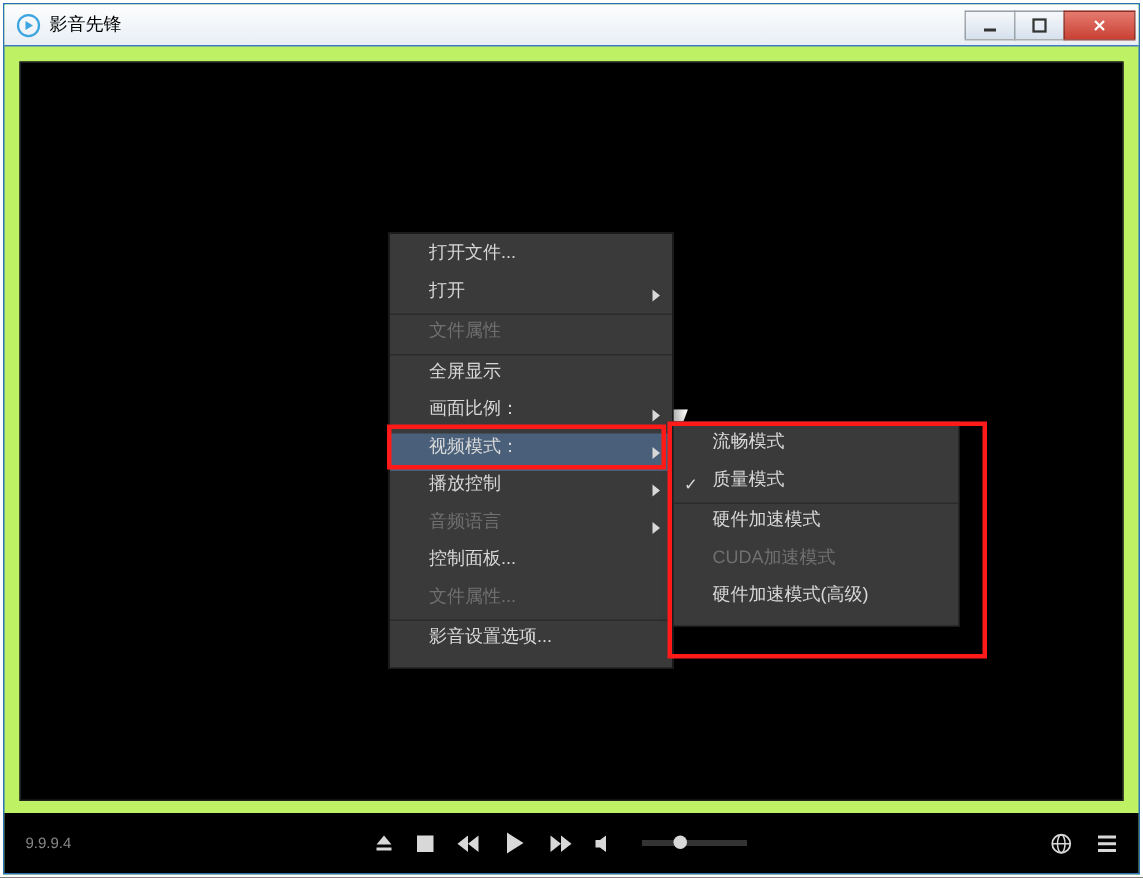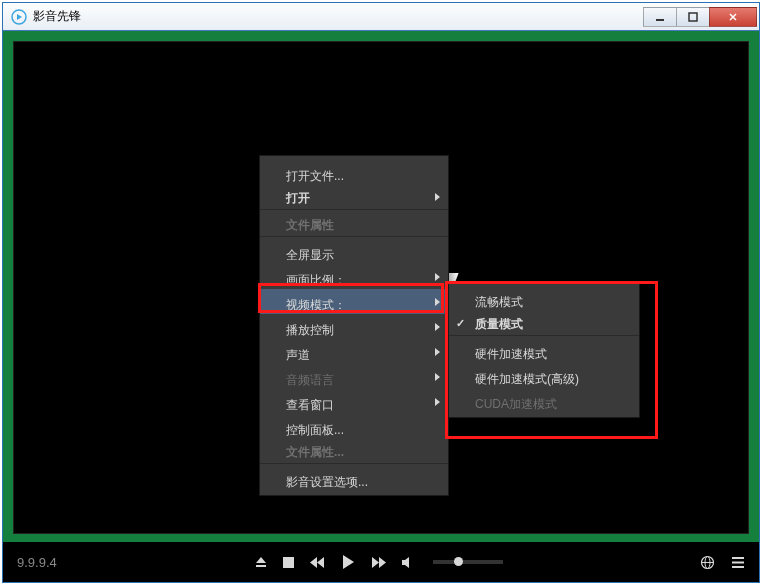--- a/index.html
+++ b/index.html
@@ -1,47 +1,47 @@
 <!DOCTYPE html>
 <html><head>
 <meta charset="utf-8">
 <style>
 * { margin: 0; padding: 0; box-sizing: border-box; font-family: "Microsoft YaHei", "SimSun", sans-serif; }
 body { background: #fff; width: 762px; height: 585px; overflow: hidden; }
 
 
-.window { width: 758px; height: 581px; border: 1px solid #2a72b5; background: #15803d; position: relative; margin: 2px; }
+.window { width: 758px; height: 581px; border: 1px solid #2a72b5; background: #bef264; position: relative; margin: 2px; }
 .titlebar { height: 28px; background: linear-gradient(#fdfefe, #e8eef5); display: flex; align-items: center; padding: 0 2px; border-bottom: 1px solid #4178be; }
 .titlebar-icon { width: 18px; height: 18px; margin: 0 5px; display: flex; align-items: center; justify-content: center; }
 .titlebar-title { font-size: 12px; color: #000; flex: 1; }
 .win-controls { display: flex; }
 .win-btn { width: 34px; height: 20px; border: 1px solid rgba(0,0,0,0.3); background: linear-gradient(#f6f8fb, #d6e1ed); display:flex; align-items:center; justify-content:center; font-size:11px; color:#333; margin-left:-1px; }
 .win-btn.close { background: linear-gradient(#e67a6f, #c84134); color:#fff; width: 48px; border-top-right-radius: 0; }
 .win-btn svg { width: 10px; height: 10px; display: block; }
 
 
 .video-area { position: absolute; left: 10px; right: 10px; top: 38px; bottom: 48px; background:#000; border:1px solid #222; display:flex; align-items:center; justify-content:center; }
 .logo-text { color:#fff; font-size:80px; font-weight:bold; font-family: Arial, sans-serif; letter-spacing:-2px; }
 .watermark { position:absolute; left:50%; top:50%; transform:translate(-50%,-10px); color:#a0a0a0; font-size:28px; font-family: Georgia, serif; font-style:italic; pointer-events:none; opacity:0.8; }
 
 
 .controlbar { position:absolute; left:0; right:0; bottom:0; height:40px; background:#000; display:flex; align-items:center; padding:0 14px; color:#888; }
-.version { font-size:13px; color:#888; flex:0 0 auto; }
+.version { font-size:10px; color:#888; flex:0 0 auto; }
 .cb-center { flex:1; display:flex; align-items:center; justify-content:center; gap:14px; }
 .cb-btn { color:#d8d8d8; display:flex; align-items:center; justify-content:center; cursor:pointer; }
 .cb-btn svg { fill:#d8d8d8; display:block; }
 .vol-slider { width:70px; height:4px; background:#333; position:relative; margin-left:4px; }
 .vol-slider .thumb { position:absolute; left:30%; top:-3px; width:9px; height:9px; background:#d8d8d8; border-radius:50%; }
 .cb-right { display:flex; align-items:center; gap:16px; }
 
 
 .menu { position:absolute; background:#3a3a3a; border:1px solid #1a1a1a; min-width:180px; padding:4px 0; z-index:10; box-shadow: 3px 3px 8px rgba(0,0,0,0.4); }
-.menu-item { height:25px; display:flex; align-items:flex-end; padding:0 24px 0 26px; font-size:12px; color:#d8d8d8; position:relative; }
+.menu-item { height:25px; display:flex; align-items:flex-start; padding:0 24px 0 26px; font-size:12px; color:#d8d8d8; position:relative; }
 .menu-item.disabled { color:#707070; }
-.menu-item.sep-after { border-bottom:1px solid #2a2a2a; padding-bottom:2px; margin-bottom:2px;font-weight:bold; }
+.menu-item.sep-after { border-bottom:1px solid #2a2a2a; padding-bottom:2px; margin-bottom:2px; }
 .menu-item .arrow { position:absolute; right:8px; top:50%; transform:translateY(-50%); width:0; height:0; border-left:5px solid #d8d8d8; border-top:4px solid transparent; border-bottom:4px solid transparent; }
 .menu-item.hover { background:#4a607a; }
 .menu-item .check { position:absolute; left:7px; top:50%; transform:translateY(-50%); color:#d8d8d8; font-size:11px; }
 
 .menu.main { left:256px; top:152px; width:190px; }
 .menu.sub  { left:445px; top:278px; width:192px; }
 
 .highlight-box1 { position:absolute; left:255px; top:280px; width:186px; height:30px; border:3px solid #ff1a1a; pointer-events:none; z-index:20; }
 .highlight-box2 { position:absolute; left:442px; top:278px; width:213px; height:158px; border:3px solid #ff1a1a; pointer-events:none; z-index:20; }
 
@@ -104,30 +104,22 @@
         <span class="arrow"></span>
       </div>
       <div class="menu-item hover">
         <span>视频模式：</span>
         <span class="arrow"></span>
       </div>
       <div class="menu-item">
         <span>播放控制</span>
         <span class="arrow"></span>
       </div>
-      <div class="menu-item">
-        <span>声道</span>
-        <span class="arrow"></span>
-      </div>
       <div class="menu-item disabled">
         <span>音频语言</span>
-        <span class="arrow"></span>
-      </div>
-      <div class="menu-item">
-        <span>查看窗口</span>
         <span class="arrow"></span>
       </div>
       <div class="menu-item">
         <span>控制面板...</span>
       </div>
       <div class="menu-item disabled sep-after">
         <span>文件属性...</span>
       </div>
       <div class="menu-item">
         <span>影音设置选项...</span>
@@ -138,25 +130,25 @@
       <div class="menu-item">
         <span>流畅模式</span>
       </div>
       <div class="menu-item sep-after">
         <span class="check">✓</span>
         <span>质量模式</span>
       </div>
       <div class="menu-item">
         <span>硬件加速模式</span>
       </div>
-      <div class="menu-item">
-        <span>硬件加速模式(高级)</span>
-      </div>
       <div class="menu-item disabled">
         <span>CUDA加速模式</span>
+      </div>
+      <div class="menu-item">
+        <span>硬件加速模式(高级)</span>
       </div>
     </div>
 
   <div class="highlight-box1"></div>
   <div class="highlight-box2"></div>
 
   <div class="controlbar">
     <div class="version">9.9.9.4</div>
     <div class="cb-center">
       <div class="cb-btn">

